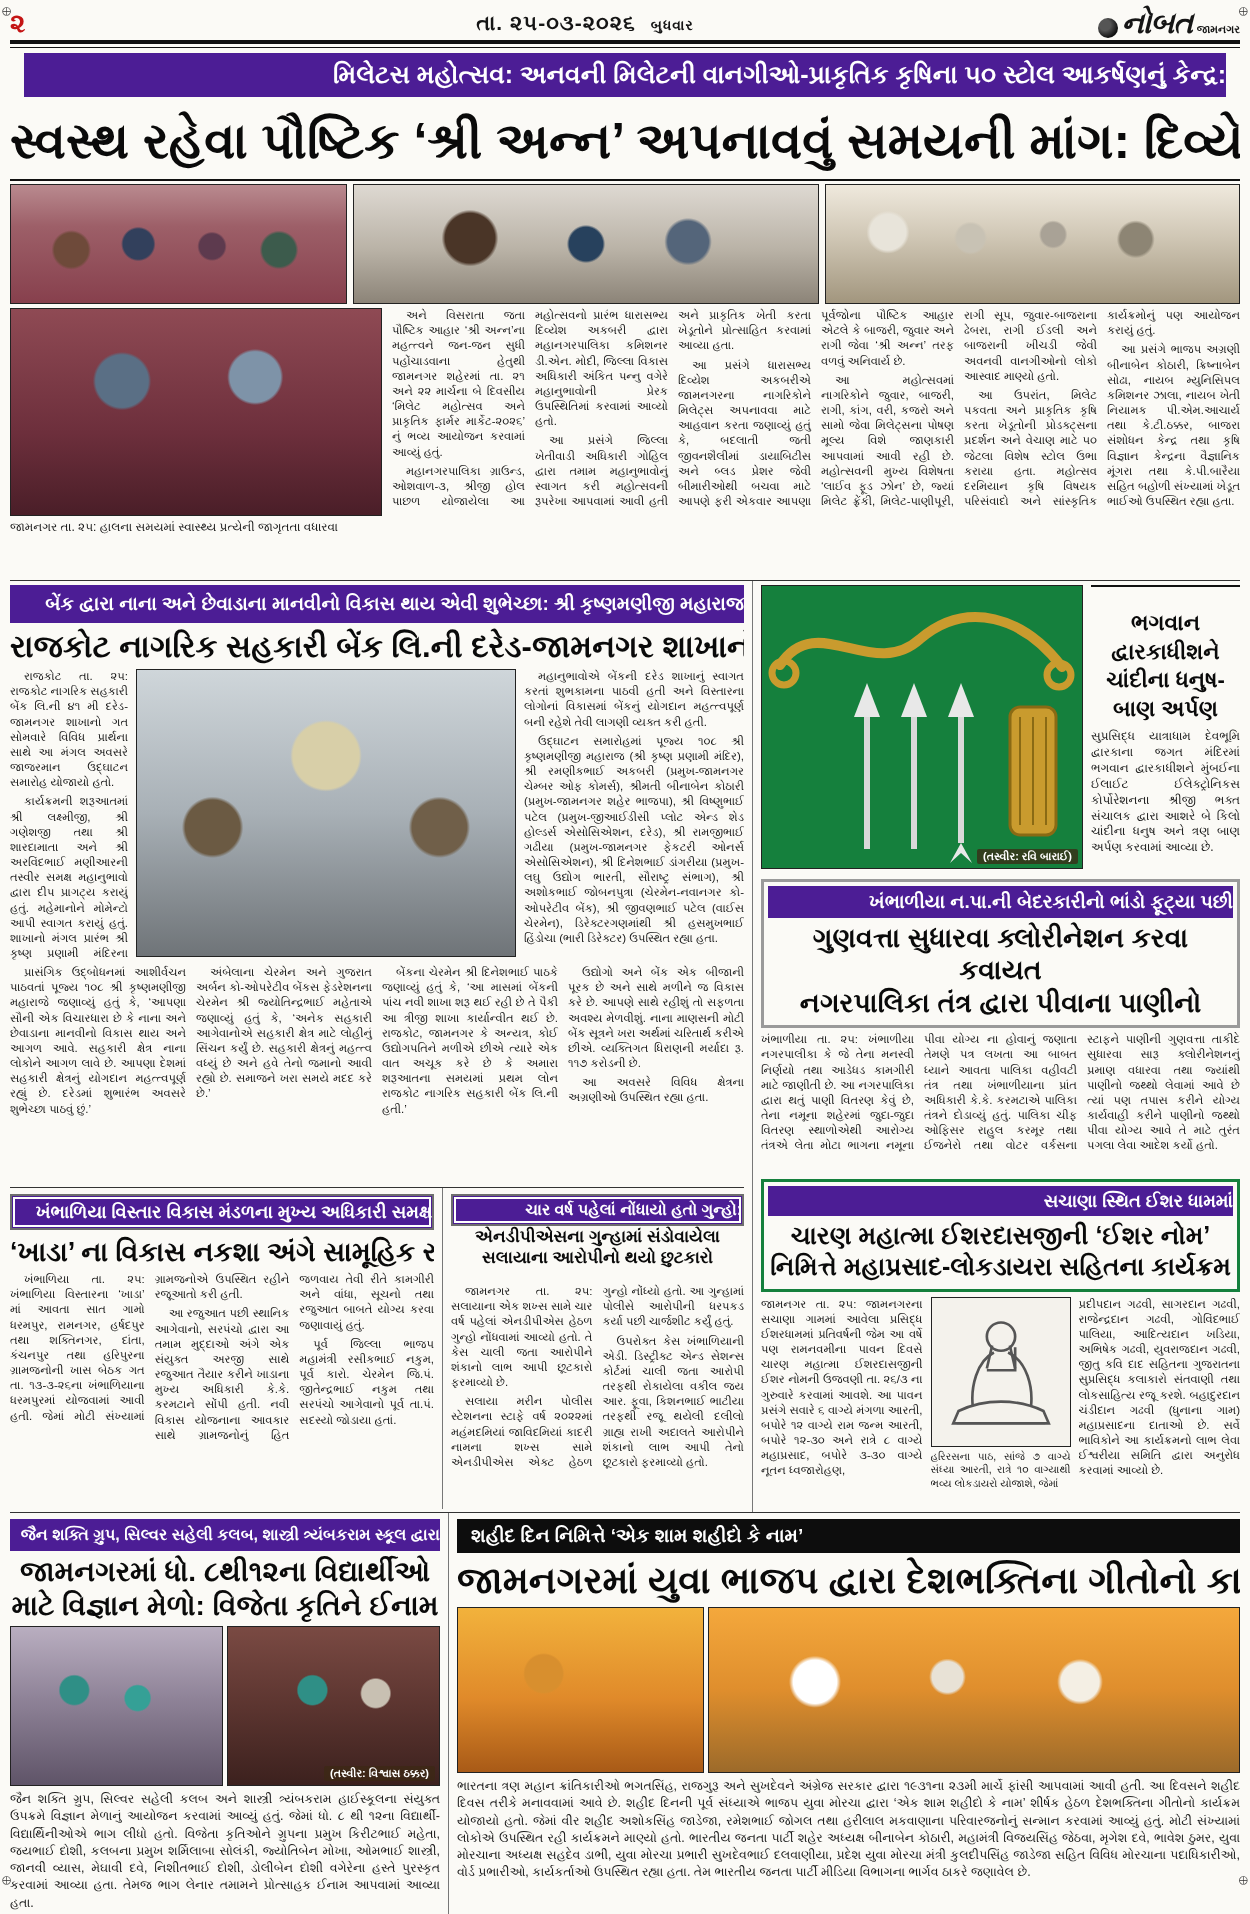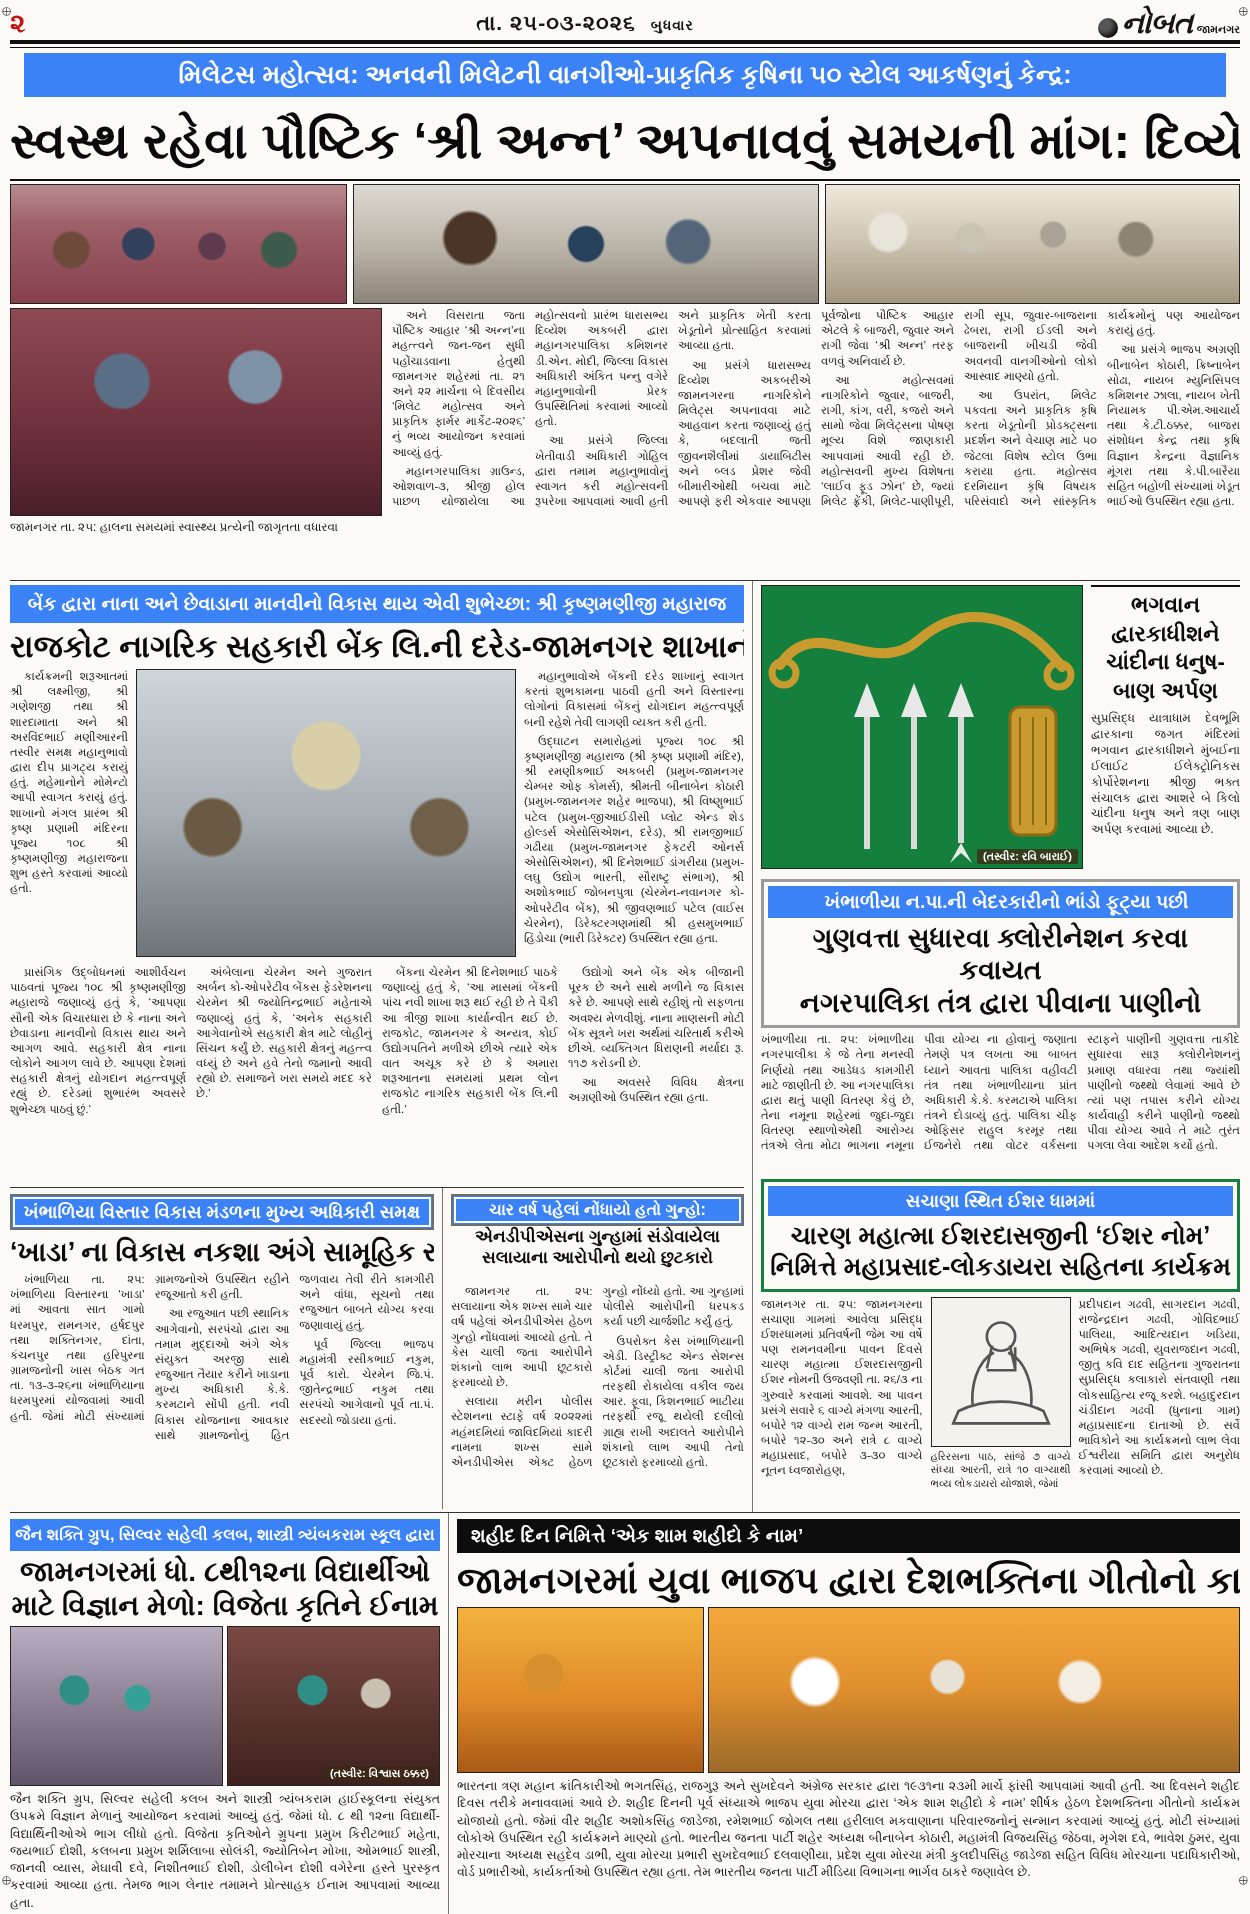--- a/index.html
+++ b/index.html
@@ -15,22 +15,22 @@
   .dateline-c { flex:1; text-align:center; font-weight:bold; font-size:21px; letter-spacing:1px;}
   .dateline-c .day { font-size:14px; font-weight:bold; margin-left:8px;}
   .logo { width:190px; text-align:right; line-height:1; }
   .logo .nm { font-size:30px; font-weight:bold; font-style:italic; letter-spacing:-1px;}
   .logo .sub { font-size:11px; font-weight:bold; }
   .logo .emblem { display:inline-block; width:20px; height:20px; border-radius:50%;
     background:radial-gradient(circle at 35% 35%, #555 0 30%, #111 70%); vertical-align:middle; margin-right:3px;}
   .dbl-rule { border-top:4px solid #111; border-bottom:1.5px solid #111; height:8px; }
   .reg { position:absolute; font-size:14px; color:#333; }
   
-  .kicker { background:#3b82f6; color:#fff; font-weight:bold; text-align:center;
-     display:flex; align-items:center; justify-content:center; overflow:hidden;}
+  .kicker { background:#4c1d95; color:#fff; font-weight:bold; text-align:center;
+     display:flex; align-items:center; justify-content:flex-end; overflow:hidden;}
   .kicker.boxed { border:2px solid #6e6e6e; outline:2px solid #fff; outline-offset:-5px; }
   .kicker.black { background:#0d0d0d; justify-content:flex-start; padding-left:14px;}
   
   .headline { font-weight:bold; color:#0a0a0a; text-align:center; white-space:nowrap; overflow:hidden; }
   .headline.wrap { white-space:normal; }
   
   .bodytxt { font-size:11.5px; line-height:1.32; text-align:justify; overflow:hidden; }
   .bodytxt p { margin-bottom:4px; text-indent:14px; }
   .cols-6 { column-count:6; column-gap:10px; }
   .cols-4 { column-count:4; column-gap:10px; }
@@ -141,20 +141,21 @@
   <div class="row hline" style="height:932px;margin-top:4px;">
 
     <div class="sect" style="width:742px;flex:none;padding:4px 8px 0 0;">
       <div class="kicker" style="height:38px;font-size:19px;">
         <span>બેંક દ્વારા નાના અને છેવાડાના માનવીનો વિકાસ થાય એવી શુભેચ્છા: શ્રી કૃષ્ણમણીજી મહારાજ</span>
       </div>
       <div class="headline" style="font-size:31px;height:46px;line-height:48px;">રાજકોટ નાગરિક સહકારી બેંક લિ.ની દરેડ-જામનગર શાખાનો ઉદ્ઘાટન સમારોહ</div>
 
       <div class="row" style="height:292px;gap:8px;">
         <div class="bodytxt" style="width:118px;flex:none;height:292px;">
+          <p>રાજકોટ તા. ૨૫: રાજકોટ નાગરિક સહકારી બેંક લિ.ની ૪૧ મી દરેડ-જામનગર શાખાનો ગત સોમવારે વિવિધ પ્રાર્થના સાથે આ મંગલ અવસરે જાજરમાન ઉદ્ઘાટન સમારોહ યોજાયો હતો.</p>
           <p>કાર્યક્રમની શરૂઆતમાં શ્રી લક્ષ્મીજી, શ્રી ગણેશજી તથા શ્રી શારદામાતા અને શ્રી અરવિંદભાઈ મણીઆરની તસ્વીર સમક્ષ મહાનુભાવો દ્વારા દીપ પ્રાગટ્ય કરાયું હતું. મહેમાનોને મોમેન્ટો આપી સ્વાગત કરાયું હતું. શાખાનો મંગલ પ્રારંભ શ્રી કૃષ્ણ પ્રણામી મંદિરના પૂજ્ય ૧૦૮ શ્રી કૃષ્ણમણીજી મહારાજના શુભ હસ્તે કરવામાં આવ્યો હતો.</p>
         </div>
         <div class="ph bankph" style="width:380px;flex:none;height:288px;"></div>
         <div class="bodytxt" style="flex:1;height:292px;">
           <p>મહાનુભાવોએ બેંકની દરેડ શાખાનું સ્વાગત કરતાં શુભકામના પાઠવી હતી અને વિસ્તારના લોગોનાં વિકાસમાં બેંકનું યોગદાન મહત્ત્વપૂર્ણ બની રહેશે તેવી લાગણી વ્યક્ત કરી હતી.</p>
           <p>ઉદ્ઘાટન સમારોહમાં પૂજ્ય ૧૦૮ શ્રી કૃષ્ણમણીજી મહારાજ (શ્રી કૃષ્ણ પ્રણામી મંદિર), શ્રી રમણીકભાઈ અકબરી (પ્રમુખ-જામનગર ચેમ્બર ઓફ કોમર્સ), શ્રીમતી બીનાબેન કોઠારી (પ્રમુખ-જામનગર શહેર ભાજપા), શ્રી વિષ્ણુભાઈ પટેલ (પ્રમુખ-જીઆઈડીસી પ્લોટ એન્ડ શેડ હોલ્ડર્સ એસોસિએશન, દરેડ), શ્રી રામજીભાઈ ગઢીયા (પ્રમુખ-જામનગર ફેકટરી ઓનર્સ એસોસિએશન), શ્રી દિનેશભાઈ ડાંગરીયા (પ્રમુખ-લઘુ ઉદ્યોગ ભારતી, સૌરાષ્ટ્ર સંભાગ), શ્રી અશોકભાઈ જોબનપુત્રા (ચેરમેન-નવાનગર કો-ઓપરેટીવ બેંક), શ્રી જીવણભાઈ પટેલ (વાઈસ ચેરમેન), ડિરેક્ટરગણમાંથી શ્રી હસમુખભાઈ હિંડોચા (ભારી ડિરેક્ટર) ઉપસ્થિત રહ્યા હતા.</p>
         </div>
       </div>
 
       <div class="bodytxt cols-4" style="height:216px;margin-top:4px;">
@@ -212,21 +213,21 @@
                 <path d="M152 96 L139 130 L165 130 Z"></path>
                 <path d="M199 96 L186 130 L212 130 Z"></path>
               <path d="M199 256 L188 276 L199 266 L210 276 Z"></path>
             </g>
             <rect x="248" y="120" width="46" height="128" rx="10" fill="#c99b2e" stroke="#8a6a14" stroke-width="3"></rect>
             <path d="M258 130 v108 M271 130 v108 M284 130 v108" stroke="#8a6a14" stroke-width="2" fill="none"></path>
           </svg>
           <span class="credit">(તસ્વીર: રવિ બારાઈ)</span>
         </div>
         <div style="flex:1;border-top:2px solid #111;">
-          <div class="headline wrap" style="font-size:22px;line-height:1.3;padding-top:4px;">ભગવાન દ્વારકાધીશને ચાંદીના ધનુષ-બાણ અર્પણ</div>
+          <div class="headline wrap" style="font-size:22px;line-height:1.3;padding-top:22px;">ભગવાન દ્વારકાધીશને ચાંદીના ધનુષ-બાણ અર્પણ</div>
           <div class="bodytxt" style="font-size:12px;margin-top:6px;height:178px;">સુપ્રસિદ્ધ યાત્રાધામ દેવભૂમિ દ્વારકાના જગત મંદિરમાં ભગવાન દ્વારકાધીશને મુંબઈના ઈલાઈટ ઈલેક્ટ્રોનિકસ કોર્પોરેશનના શ્રીજી ભક્ત સંચાલક દ્વારા આશરે બે કિલો ચાંદીના ધનુષ અને ત્રણ બાણ અર્પણ કરવામાં આવ્યા છે.</div>
         </div>
       </div>
 
       <div class="sect" style="height:296px;margin-top:6px;">
         <div style="border:3px solid #9a9a9a;padding:4px;">
           <div class="kicker" style="height:32px;font-size:19px;padding-left:12px;">
             <span>ખંભાળીયા ન.પા.ની બેદરકારીનો ભાંડો ફૂટ્યા પછી</span>
           </div>
           <div class="headline wrap" style="font-size:27px;line-height:1.2;padding:4px 0 2px 0;">

